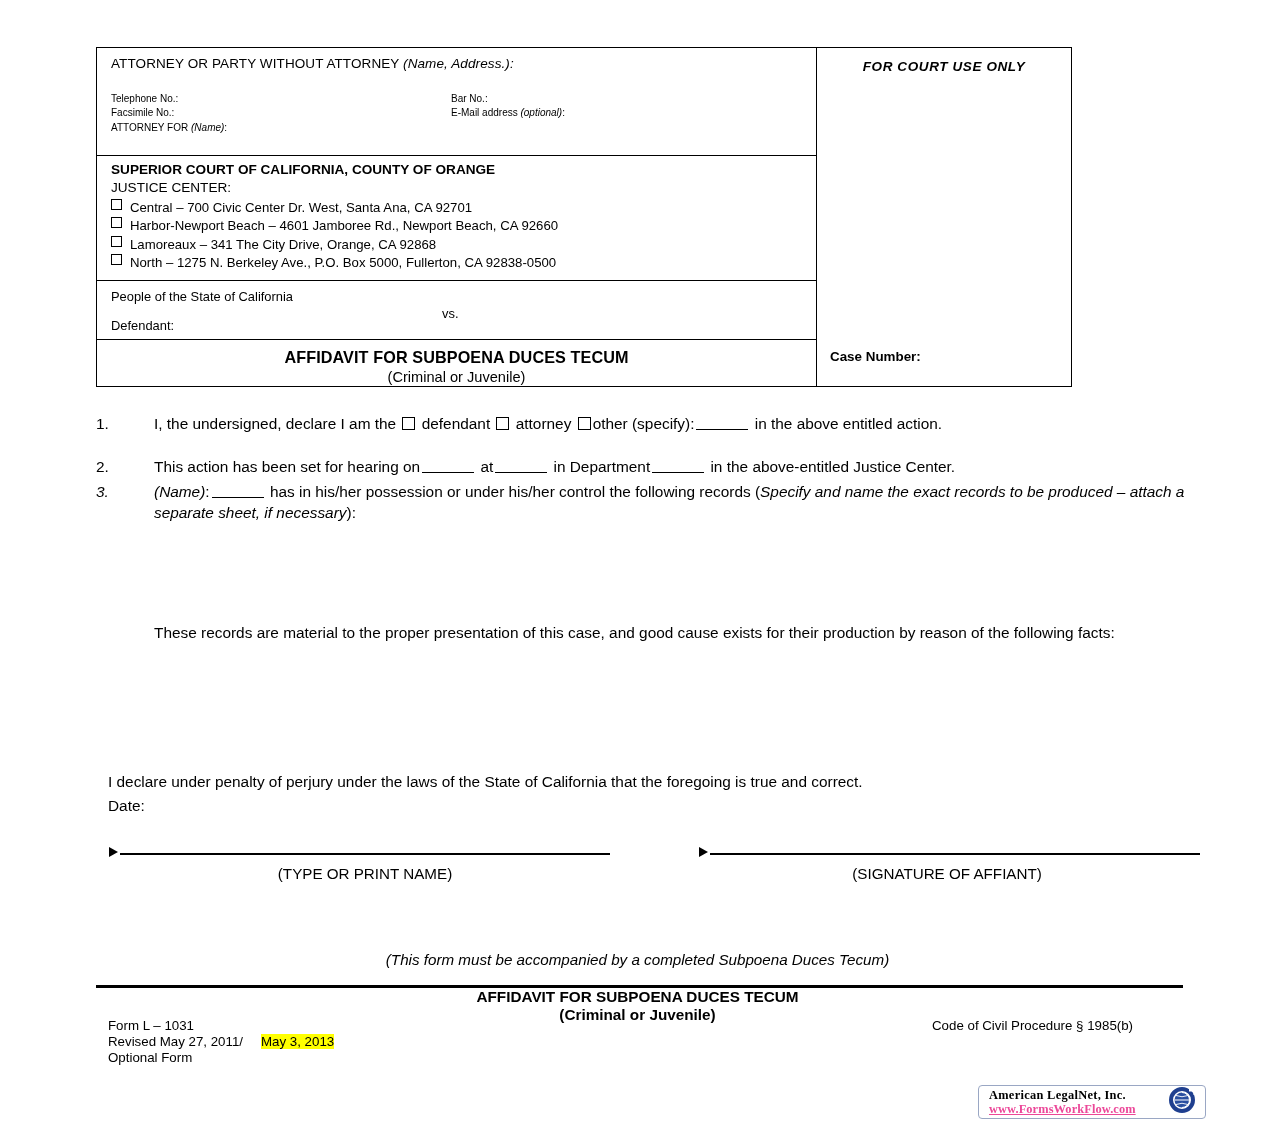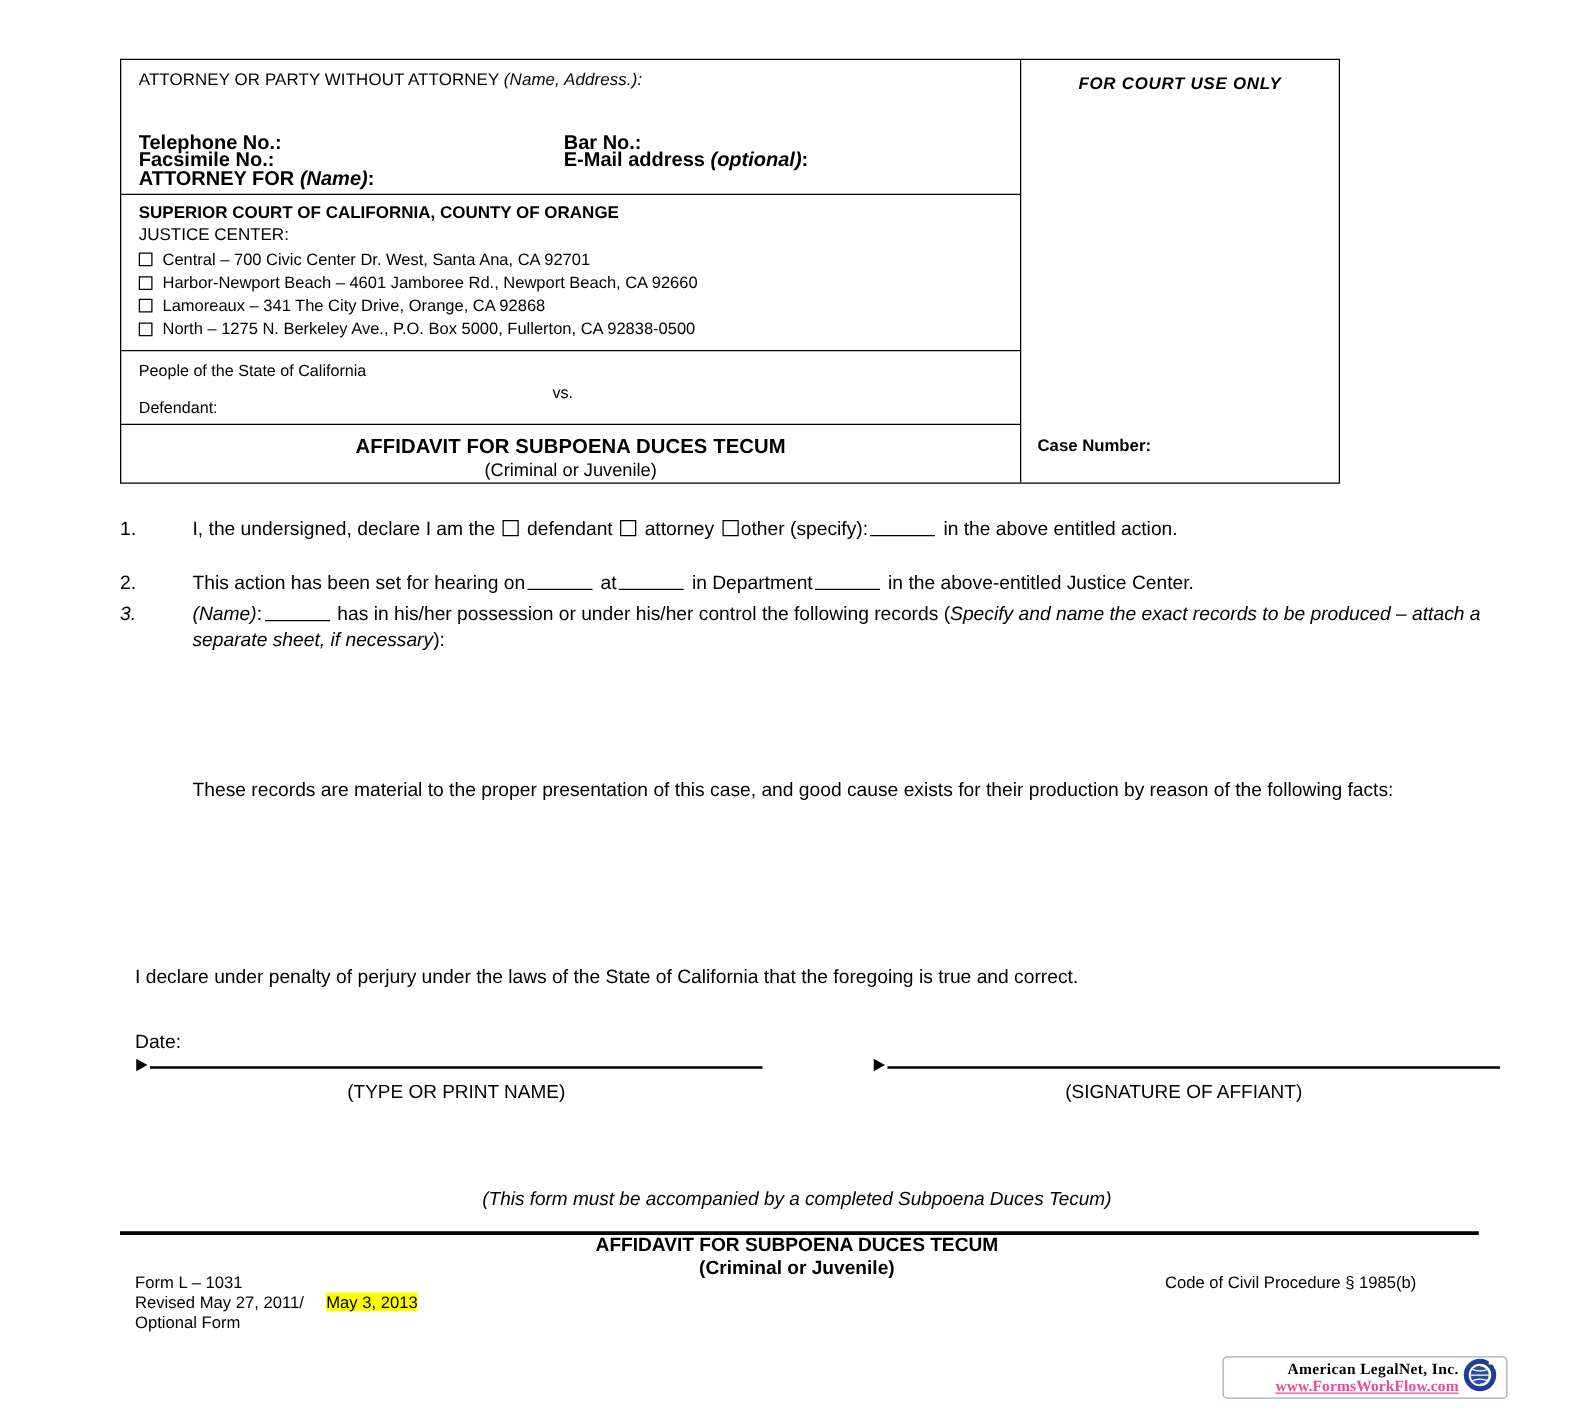--- a/index.html
+++ b/index.html
@@ -60,25 +60,24 @@
   }
   .attorney-head {
     font-size: 13.5px;
     letter-spacing: .1px;
     white-space: nowrap;
   }
   .attorney-head .ital { font-style: italic; }
   .contact-grid {
     position: absolute;
     left: 14px;
-    bottom: 4px;
+    bottom: 20px;
     width: 690px;
-    font-size: 16px;
+    font-size: 10px;
     line-height: 14.5px;
-    font-weight: bold;
   }
   .contact-grid .r { display: flex; }
   .contact-grid .c1 { width: 340px; flex: 0 0 340px; }
   .contact-grid .c2 { flex: 1 1 auto; }
   .contact-grid .ital { font-style: italic; }
 
   .court-use {
     text-align: center;
     font-size: 13.5px;
     font-weight: bold;
@@ -98,21 +97,20 @@
     font-weight: bold;
     line-height: 16.5px;
   }
   .court-sub {
     font-size: 13.6px;
     line-height: 17px;
     margin-bottom: 3px;
   }
   .jc-item {
     display: flex;
-    align-items: center;
     font-size: 13.2px;
     line-height: 18.6px;
     height: 18.6px;
   }
   .cbox {
     display: inline-block;
     width: 11px;
     height: 11px;
     border: 1.6px solid #000;
     box-sizing: border-box;
@@ -275,21 +273,20 @@
     top: 1085px;
     width: 228px;
     height: 34px;
     border: 1px solid #9aa7c4;
     border-radius: 4px;
     background: #ffffff;
     box-sizing: border-box;
     display: flex;
     align-items: center;
     padding: 0 6px;
-    text-align: right;
   }
   .logo-text {
     flex: 1 1 auto;
     line-height: 14px;
     padding-left: 4px;
   }
   .logo-name {
     font-family: "Liberation Serif", serif;
     font-size: 12.4px;
     font-weight: bold;
@@ -412,21 +409,21 @@
     <div class="body nojust"><span class="ital">(Name)</span><span>:</span><span class="blank"></span> <span>has in his/her possession or under his/her control the following records (</span><span class="ital">Specify and name the exact records to be produced – attach a separate sheet, if necessary</span><span>):</span></div>
   </div>
 
   <div style="position:absolute; left:154px; top:525px; width:1030px; height:95px;"></div>
 
   <div class="freetext" style="left:154px; top:622px; width:1030px;">These records are material to the proper presentation of this case, and good cause exists for their production by reason of the following facts:</div>
 
   <div style="position:absolute; left:154px; top:670px; width:1030px; height:95px;"></div>
 
   <div class="plain-line" style="left:108px; top:771px; width:1080px;">I declare under penalty of perjury under the laws of the State of California that the foregoing is true and correct.</div>
-  <div class="plain-line" style="left:108px; top:795px;margin-top:28px;">Date:</div>
+  <div class="plain-line" style="left:108px; top:795px;">Date:</div>
   <div style="position:absolute; left:165px; top:793px; width:300px; height:20px;"></div>
 
   <div class="sigarrow" style="left:109px; top:847px;"></div>
   <div class="sigline" style="left:120px; top:853px; width:490px;"></div>
   <div class="siglabel" style="left:120px; top:865px; width:490px;">(TYPE OR PRINT NAME)</div>
 
   <div class="sigarrow" style="left:699px; top:847px;"></div>
   <div class="sigline" style="left:710px; top:853px; width:490px;"></div>
   <div class="siglabel" style="left:702px; top:865px; width:490px;">(SIGNATURE OF AFFIANT)</div>
 

